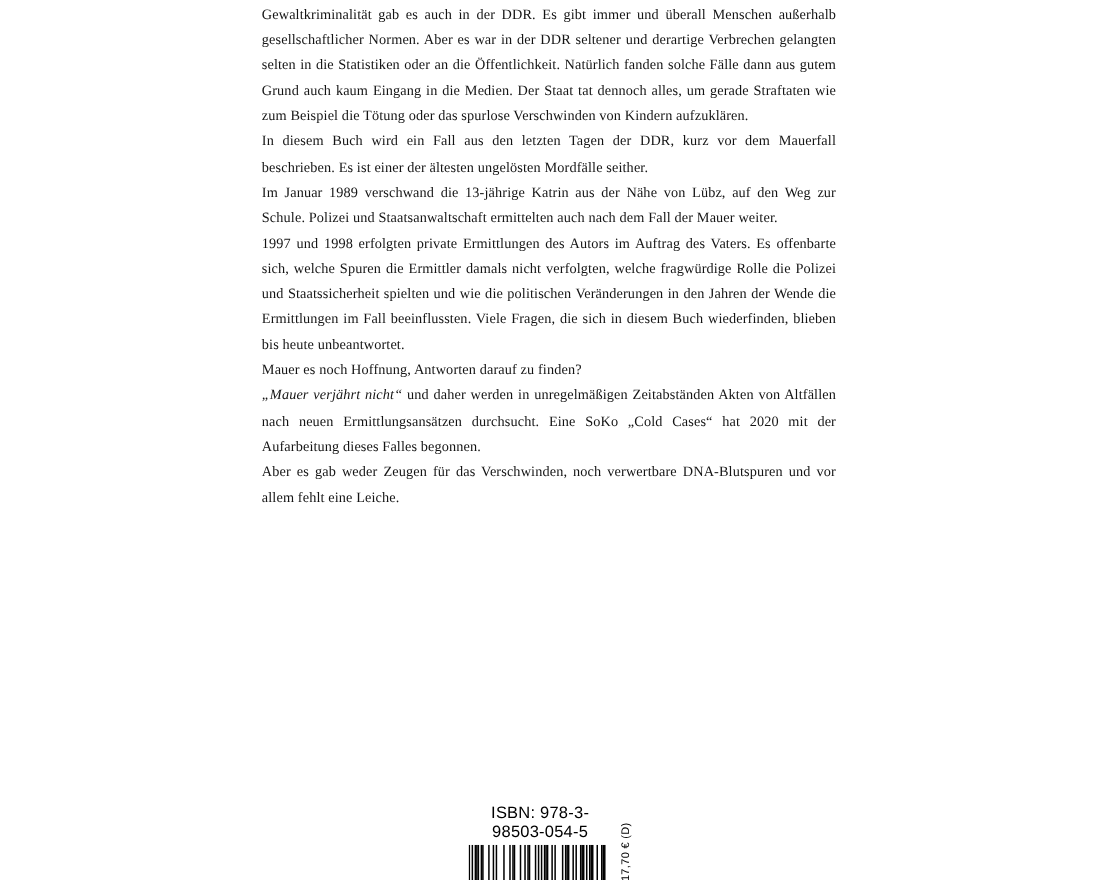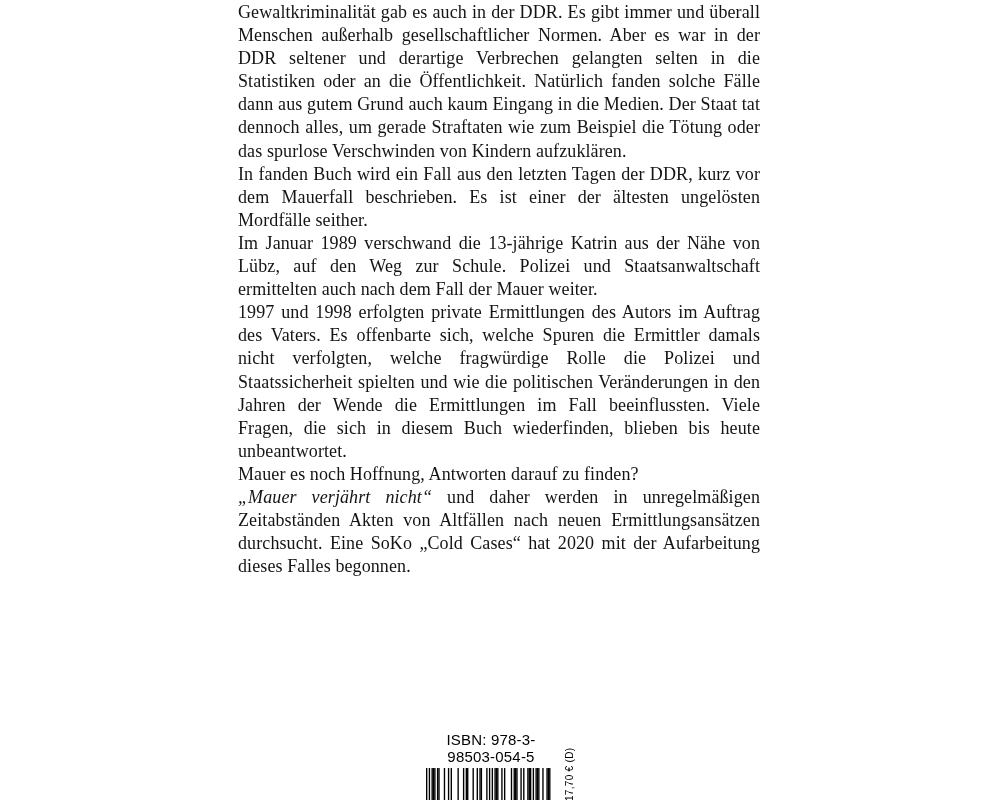--- a/index.html
+++ b/index.html
@@ -11,21 +11,21 @@
     overflow: hidden;
     font-family: "Liberation Serif", serif;
     color: #141414;
   }
   .text-col {
     position: absolute;
     left: 238px;
     top: 1px;
     width: 522px;
     text-align: justify;
-    font-size: 18px;
+    font-size: 13px;
     line-height: 23.1px;
     letter-spacing: 0.1px;
   }
   .text-col p { margin: 0; }
   .quote-italic { font-style: italic; }
 
   .footer {
     position: absolute;
     left: 426px;
     top: 731px;
@@ -76,25 +76,26 @@
     white-space: nowrap;
   }
 </style>
 </head>
 <body>
 
 <div class="page">
 
   <div class="text-col">
     <p>Gewaltkriminalität gab es auch in der DDR. Es gibt immer und überall Menschen außerhalb gesellschaftlicher Normen. Aber es war in der DDR seltener und derartige Verbrechen gelangten selten in die Statistiken oder an die Öffentlichkeit. Natürlich fanden solche Fälle dann aus gutem Grund auch kaum Eingang in die Medien. Der Staat tat dennoch alles, um gerade Straftaten wie zum Beispiel die Tötung oder das spurlose Verschwinden von Kindern aufzuklären.</p>
-    <p>In fanden Buch wird ein Fall aus den letzten Tagen der DDR, kurz vor dem Mauerfall beschrieben. Es ist einer der ältesten ungelösten Mordfälle seither.</p>
+    <p>In diesem Buch wird ein Fall aus den letzten Tagen der DDR, kurz vor dem Mauerfall beschrieben. Es ist einer der ältesten ungelösten Mordfälle seither.</p>
     <p>Im Januar 1989 verschwand die 13-jährige Katrin aus der Nähe von Lübz, auf den Weg zur Schule. Polizei und Staatsanwaltschaft ermittelten auch nach dem Fall der Mauer weiter.</p>
     <p>1997 und 1998 erfolgten private Ermittlungen des Autors im Auftrag des Vaters. Es offenbarte sich, welche Spuren die Ermittler damals nicht verfolgten, welche fragwürdige Rolle die Polizei und Staatssicherheit spielten und wie die politischen Veränderungen in den Jahren der Wende die Ermittlungen im Fall beeinflussten. Viele Fragen, die sich in diesem Buch wiederfinden, blieben bis heute unbeantwortet.</p>
     <p>Mauer es noch Hoffnung, Antworten darauf zu finden?</p>
     <p><span class="quote-italic">„Mauer verjährt nicht“</span><span> und daher werden in unregelmäßigen Zeitabständen Akten von Altfällen nach neuen Ermittlungsansätzen durchsucht. Eine SoKo „Cold Cases“ hat 2020 mit der Aufarbeitung dieses Falles begonnen.</span></p>
+    <p>Aber es gab weder Zeugen für das Verschwinden, noch verwertbare DNA-Blutspuren und vor allem fehlt eine Leiche.</p>
   </div>
 
   <div class="footer">
     <div class="isbn">ISBN: 978-3-98503-054-5</div>
     <div class="barcode-wrap">
       <svg width="130" height="48" xmlns="http://www.w3.org/2000/svg" viewBox="0 0 130.2 48">
           <rect x="0.00" y="0" width="1.37" height="48" fill="#000000"></rect>
           <rect x="2.74" y="0" width="1.37" height="48" fill="#000000"></rect>
           <rect x="5.48" y="0" width="1.37" height="40" fill="#000000"></rect>
           <rect x="6.85" y="0" width="1.37" height="40" fill="#000000"></rect>

